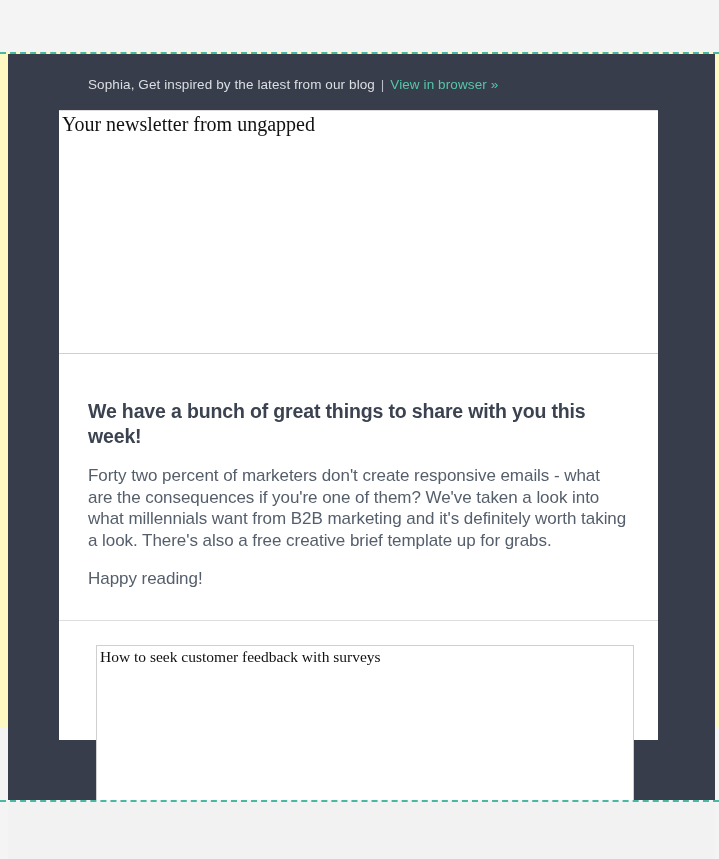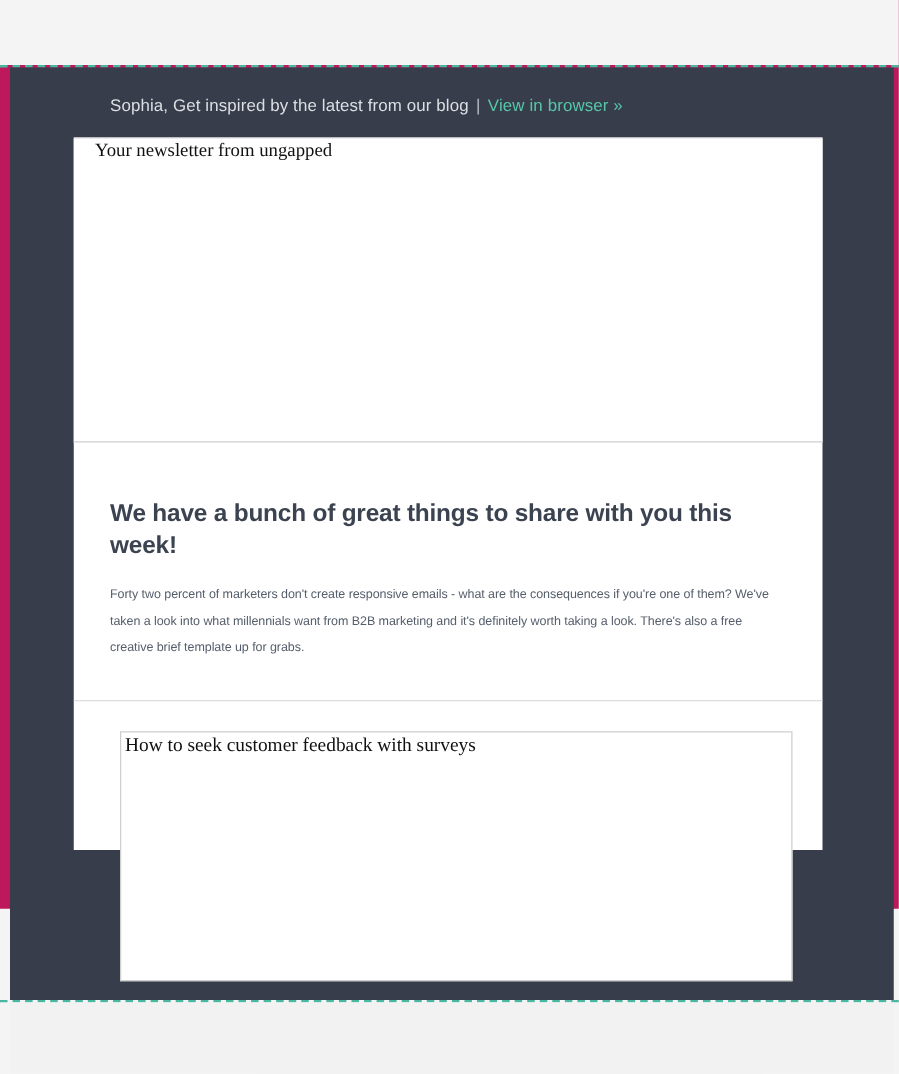--- a/index.html
+++ b/index.html
@@ -14,21 +14,21 @@
     background: #f4f4f4;
     font-family: "Liberation Sans", sans-serif;
     -webkit-font-smoothing: antialiased;
   }
 
   
   .page {
     position: relative;
     width: 719px;
     height: 727px;
-    background: #be185d;
+    background: #fef9c3;
     text-decoration: underline;
   }
 
   
   .top-strip {
     position: absolute;
     left: 0;
     top: 0;
     width: 719px;
     height: 52px;
@@ -125,39 +125,39 @@
     padding: 0;
   }
   .broken-img.hero {
     width: 599px;
     height: 243px;
     border-left: none;
     border-right: none;
     border-top: none;
     border-bottom: 1px solid #cfcfcf;
     color: #111111;
-    font-size: 15px;
-    padding: 2px 0 0 17px;
+    font-size: 20px;
+    padding: 2px 0 0 3px;
   }
 
   
   .intro-band {
     padding: 28px 29px 30px 29px;
   }
   h1.headline {
     margin: 17px 0 16px 0;
     font-size: 19.5px;
     line-height: 25px;
     font-weight: bold;
     color: #3b4351;
     letter-spacing: -0.15px;
   }
   p.body-copy {
     margin: 0 0 17px 0;
-    font-size: 10px;
+    font-size: 17px;
     line-height: 21.5px;
     color: #555e6b;
     letter-spacing: -0.05px;
   }
   p.body-copy:last-child {
     margin-bottom: 0;
   }
 
   
   .article-band {
@@ -213,20 +213,21 @@
 
       <div class="divider"></div>
 
       <div class="card-section hero-band">
         <span class="broken-img hero">Your newsletter from ungapped</span>
       </div>
 
       <div class="card-section intro-band">
         <h1 class="headline">We have a bunch of great things to share with you this week!</h1>
         <p class="body-copy">Forty two percent of marketers don't create responsive emails - what are the consequences if you're one of them? We've taken a look into what millennials want from B2B marketing and it's definitely worth taking a look. There's also a free creative brief template up for grabs.</p>
+        <p class="body-copy">Happy reading!</p>
       </div>
 
       <div class="divider"></div>
 
       <div class="card-section article-band">
         <span class="broken-img article">How to seek customer feedback with surveys</span>
       </div>
 
     </div>
 

